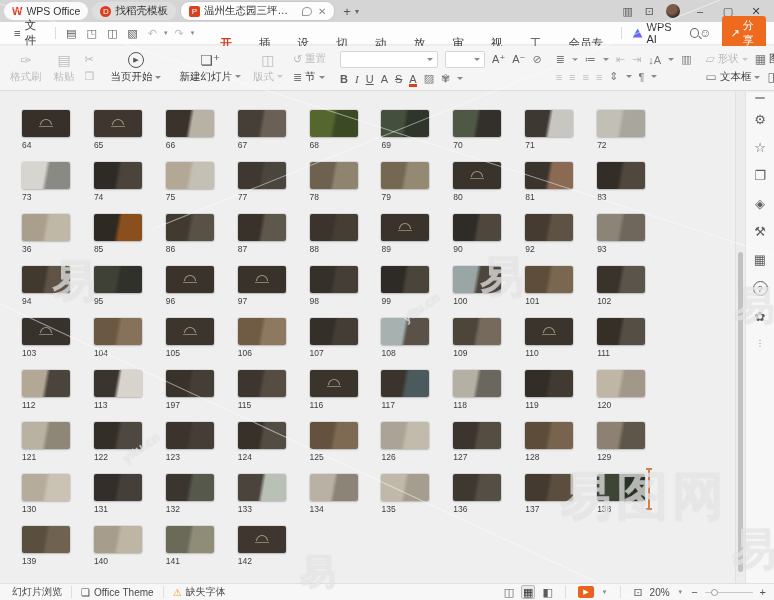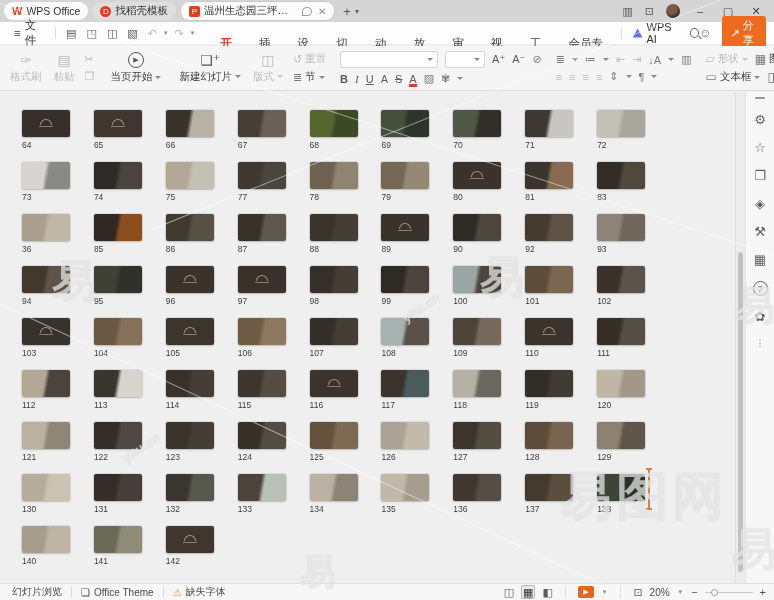--- a/index.html
+++ b/index.html
@@ -539,21 +539,21 @@
       <div>
         <div class="thumb" style="background: linear-gradient(100deg, rgb(179, 168, 150) 0px, rgb(179, 168, 150) 46%, rgb(74, 68, 60) 54%, rgb(74, 68, 60) 100%);"></div>
         <div class="num">112</div>
       </div>
       <div>
         <div class="thumb" style="background: linear-gradient(100deg, rgb(58, 52, 46) 0px, rgb(58, 52, 46) 46%, rgb(216, 212, 205) 54%, rgb(216, 212, 205) 100%);"></div>
         <div class="num">113</div>
       </div>
       <div>
         <div class="thumb" style="background: linear-gradient(100deg, rgb(56, 50, 43) 0px, rgb(56, 50, 43) 46%, rgb(68, 62, 54) 54%, rgb(68, 62, 54) 100%);"></div>
-        <div class="num">114</div>
+        <div class="num">197</div>
       </div>
       <div>
         <div class="thumb" style="background: linear-gradient(100deg, rgb(61, 54, 46) 0px, rgb(61, 54, 46) 46%, rgb(85, 77, 66) 54%, rgb(85, 77, 66) 100%);"></div>
         <div class="num">115</div>
       </div>
       <div>
         <div class="thumb" style="background: rgb(58, 52, 45);">
           <span class="logo-mark"></span>
         </div>
         <div class="num">116</div>
@@ -638,20 +638,24 @@
         <div class="thumb" style="background: linear-gradient(100deg, rgb(62, 56, 49) 0px, rgb(62, 56, 49) 46%, rgb(85, 78, 69) 54%, rgb(85, 78, 69) 100%);"></div>
         <div class="num">136</div>
       </div>
       <div>
         <div class="thumb" style="background: linear-gradient(100deg, rgb(69, 58, 47) 0px, rgb(69, 58, 47) 46%, rgb(92, 78, 63) 54%, rgb(92, 78, 63) 100%);"></div>
         <div class="num">137</div>
       </div>
       <div>
         <div class="thumb" style="background: linear-gradient(100deg, rgb(60, 69, 54) 0px, rgb(60, 69, 54) 46%, rgb(43, 51, 38) 54%, rgb(43, 51, 38) 100%);"></div>
         <div class="num">138</div>
+      </div>
+      <div>
+        <div class="thumb" style="background: linear-gradient(100deg, rgb(90, 78, 62) 0px, rgb(90, 78, 62) 46%, rgb(111, 98, 80) 54%, rgb(111, 98, 80) 100%);"></div>
+        <div class="num">139</div>
       </div>
       <div>
         <div class="thumb" style="background: linear-gradient(100deg, rgb(167, 157, 141) 0px, rgb(167, 157, 141) 46%, rgb(190, 181, 165) 54%, rgb(190, 181, 165) 100%);"></div>
         <div class="num">140</div>
       </div>
       <div>
         <div class="thumb" style="background: linear-gradient(100deg, rgb(107, 106, 88) 0px, rgb(107, 106, 88) 46%, rgb(143, 141, 120) 54%, rgb(143, 141, 120) 100%);"></div>
         <div class="num">141</div>
       </div>
       <div>

